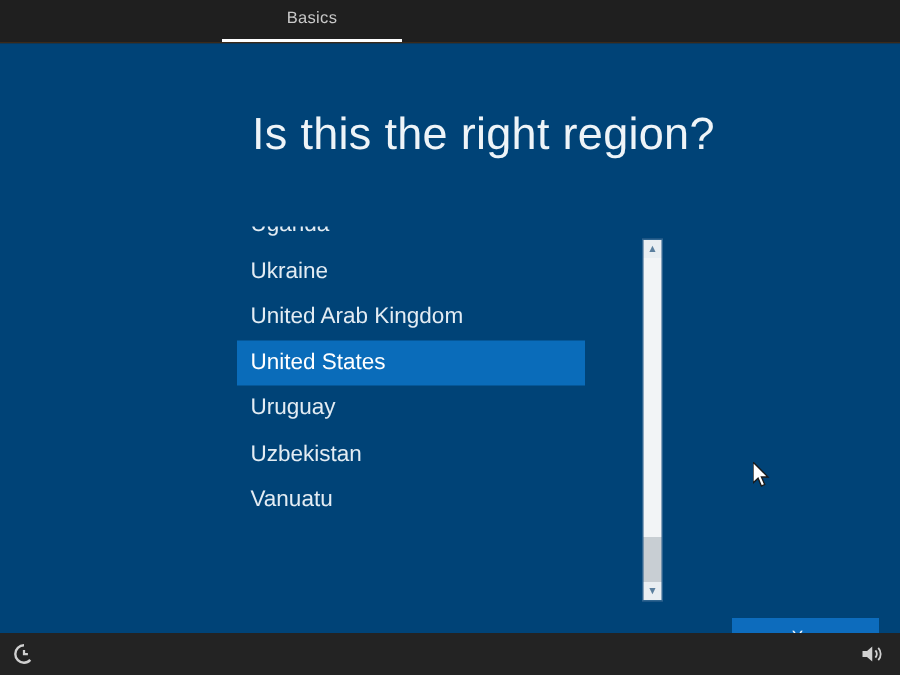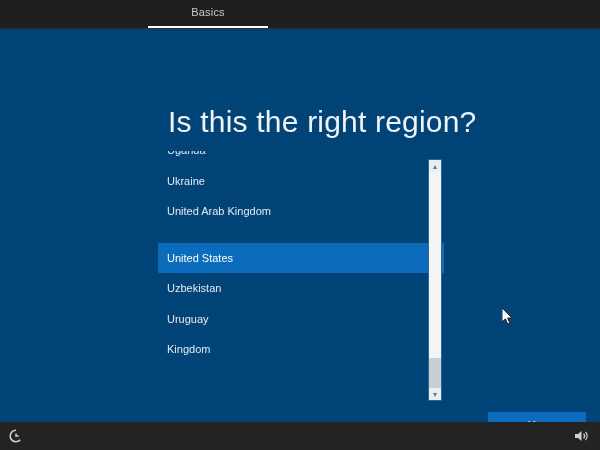--- a/index.html
+++ b/index.html
@@ -69,21 +69,20 @@
 
   #page-title {
     position: absolute;
     left: 168px;
     top: 44px;
     font-size: 30px;
     font-weight: 300;
     color: #eef4f8;
     letter-spacing: .2px;
     white-space: nowrap;
-    margin-top: 32px;
   }
 
   
   #region-list-wrap {
     position: absolute;
     left: 158px;
     top: 122px;
     width: 288px;
     height: 222px;
     overflow: hidden;
@@ -91,31 +90,30 @@
   #region-list {
     position: absolute;
     left: 0;
     top: -16px;           
     width: 270px;
   }
   .region-item {
     height: 30.5px;
     line-height: 30.5px;
     padding-left: 9px;
-    font-size: 11px;
+    font-size: 15px;
     color: #e3ecf3;
     white-space: nowrap;
     cursor: default;
     box-sizing: border-box;
   }
   .region-item.selected {
     background: #0a6cba;
     color: #ffffff;
-    width: 286px;
-    margin-top: 16px;
+    width: 232px;
   }
 
   
   #region-scrollbar {
     position: absolute;
     left: 428px;
     top: 130px;
     width: 14px;
     height: 242px;
     background: #1d4f7c;
@@ -229,23 +227,23 @@
   <div id="stage">
 
     <div id="page-title">Is this the right region?</div>
 
     <div id="region-list-wrap">
       <div id="region-list">
         <div class="region-item">Uganda</div>
         <div class="region-item">Ukraine</div>
         <div class="region-item">United Arab Kingdom</div>
         <div class="region-item selected">United States</div>
+        <div class="region-item">Uruguay</div>
         <div class="region-item">Uzbekistan</div>
-        <div class="region-item">Uruguay</div>
-        <div class="region-item">Kingdom</div>
+        <div class="region-item">Vanuatu</div>
       </div>
     </div>
 
     <div id="region-scrollbar">
       <div class="sb-arrow up">▲</div>
       <div id="sb-thumb"></div>
       <div id="sb-track-lower"></div>
       <div class="sb-arrow down">▼</div>
     </div>
 

